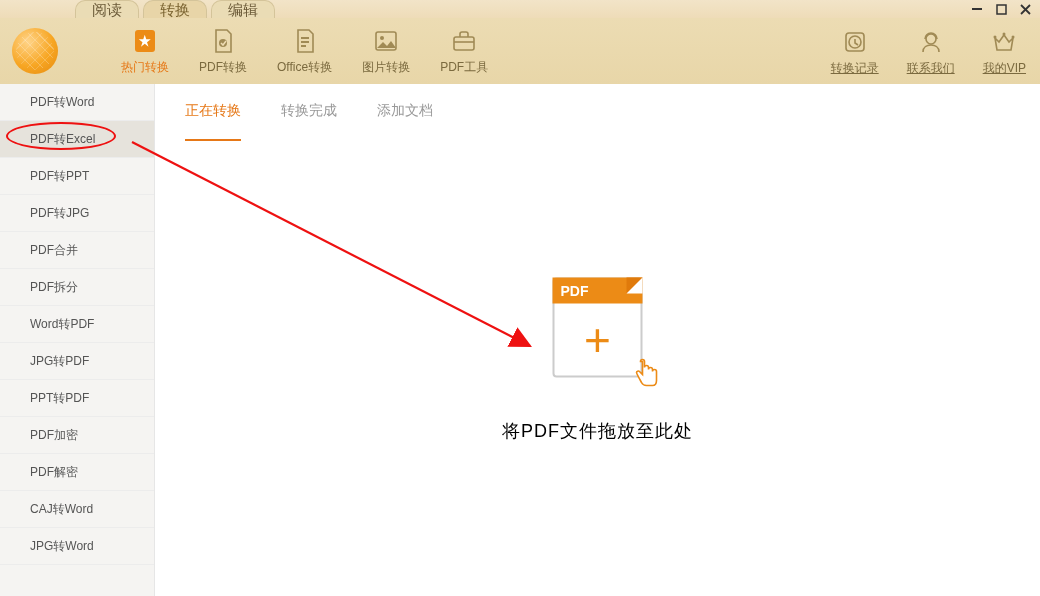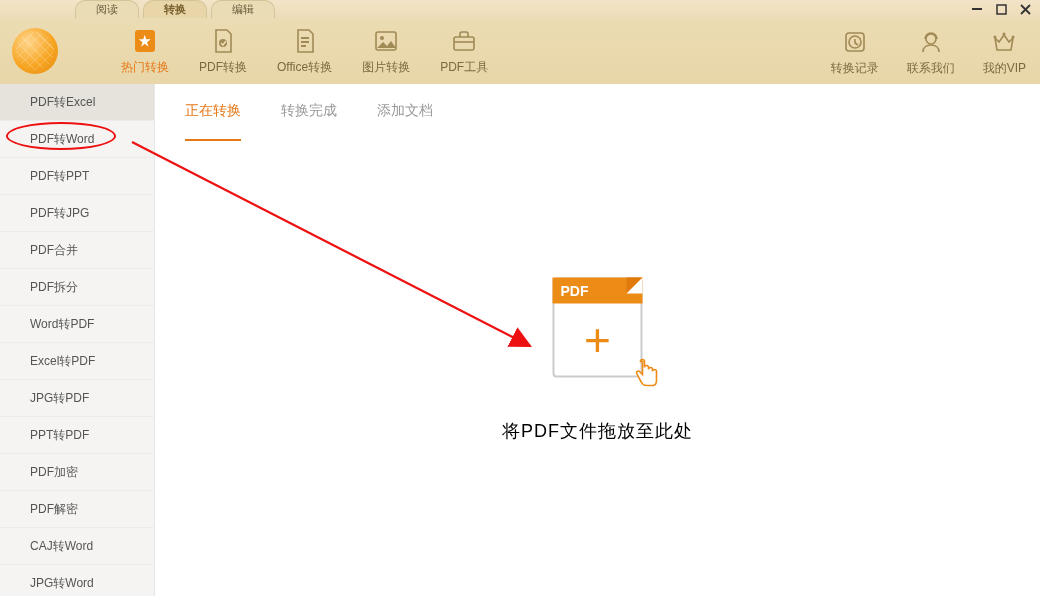--- a/index.html
+++ b/index.html
@@ -1,33 +1,33 @@
 <!DOCTYPE html>
 <html><head>
   <meta charset="utf-8">
   <style>
     * { margin: 0; padding: 0; box-sizing: border-box; font-family: "Microsoft YaHei", Arial, sans-serif; }
     body { width: 1040px; height: 596px; background: #fff; overflow: hidden; position: relative; }
 
     .titlebar { height: 18px; background: linear-gradient(#f2e4c8,#eedcb8); position: relative; }
     .titlebar-tabs { position: absolute; left: 75px; top: 0; display: flex; gap: 4px; }
-    .ttab { width: 64px; height: 18px; border: 1px solid #d4c49a; border-bottom: none; border-radius: 10px 10px 0 0; text-align: center; font-size: 11px; line-height: 17px; color: #6b5a38; background: #eadcb5; cursor: pointer; }
-    .ttab.active { background: #e8d5a8; color: #7a6330; font-weight: bold; }
+    .ttab { width: 64px; height: 18px; border: 1px solid #d4c49a; border-bottom: none; border-radius: 10px 10px 0 0; text-align: center; font-size: 15px; line-height: 17px; color: #6b5a38; background: #eadcb5; cursor: pointer; }
+    .ttab.active { background: #e8d5a8; color: #7a6330; }
     .win-controls { position: absolute; right: 8px; top: 2px; display: flex; gap: 10px; }
     .wc { width: 14px; height: 14px; display: flex; align-items: center; justify-content: center; cursor: pointer; color: #333; }
 
     .toolbar { height: 66px; background: linear-gradient(#ecdcb3,#e8d6a8); display: flex; align-items: center; padding: 0 12px; position: relative; gap: 45px; }
     .logo { width: 46px; height: 46px; border-radius: 50%; background: radial-gradient(circle at 35% 30%, #ffd489, #f7a623 55%, #e58a0f); margin-right: 18px; position: relative; }
     .logo::after{content:"";position:absolute;inset:4px;border-radius:50%;background:repeating-linear-gradient(45deg,transparent 0 6px,rgba(255,255,255,.25) 6px 7px),repeating-linear-gradient(-45deg,transparent 0 6px,rgba(255,255,255,.18) 6px 7px);}
     .tb-items-left { display: flex; gap: 30px; }
     .tb-item { display: flex; flex-direction: column; align-items: center; gap: 4px; color: #7b6a3f; font-size: 12px; cursor: pointer; }
     .tb-item.hot { color: #e67817; }
     .tb-ico { width: 28px; height: 28px; display: flex; align-items: center; justify-content: center; }
     .tb-items-right { position: absolute; right: 14px; top: 10px; display: flex; gap: 28px; }
-    .tb-items-right .tb-item { color: #7b6a3f; }
+    .tb-items-right .tb-item { color: #7b6a3f; text-decoration: underline; }
 
     .body-area { display: flex; height: calc(596px - 84px); }
 
     .sidebar { width: 155px; background: #f5f4f2; border-right: 1px solid #e6e6e6; overflow-y: auto; }
     .sb-item { height: 37px; line-height: 37px; padding-left: 30px; font-size: 12px; color: #555; border-bottom: 1px solid #ececec; cursor: pointer; }
     .sb-item.sel { background: #e6e3dc; position: relative; }
     .highlight-ellipse { position: absolute; border: 2px solid #e11; border-radius: 50%/50%; width: 110px; height: 28px; left: 6px; top: 122px; pointer-events: none; }
 
     .main { flex: 1; background: #fff; position: relative; }
     .subtabs { display: flex; gap: 40px; padding: 18px 0 0 30px; font-size: 14px; }
@@ -165,28 +165,27 @@
             <circle cx="22" cy="8" r="1.5" fill="#a08a55"></circle>
           </svg>
         </div>
       <span>我的VIP</span>
     </div>
   </div>
 </div>
 
 <div class="body-area">
   <div class="sidebar" style="position:relative;">
+    <div class="sb-item">PDF转Word</div>
     <div class="sb-item sel">PDF转Excel</div>
-    <div class="sb-item">PDF转Word</div>
     <div class="sb-item">PDF转PPT</div>
     <div class="sb-item">PDF转JPG</div>
     <div class="sb-item">PDF合并</div>
     <div class="sb-item">PDF拆分</div>
     <div class="sb-item">Word转PDF</div>
-    <div class="sb-item">Excel转PDF</div>
     <div class="sb-item">JPG转PDF</div>
     <div class="sb-item">PPT转PDF</div>
     <div class="sb-item">PDF加密</div>
     <div class="sb-item">PDF解密</div>
     <div class="sb-item">CAJ转Word</div>
     <div class="sb-item">JPG转Word</div>
   </div>
 
   <div class="main">
     <div class="subtabs">

